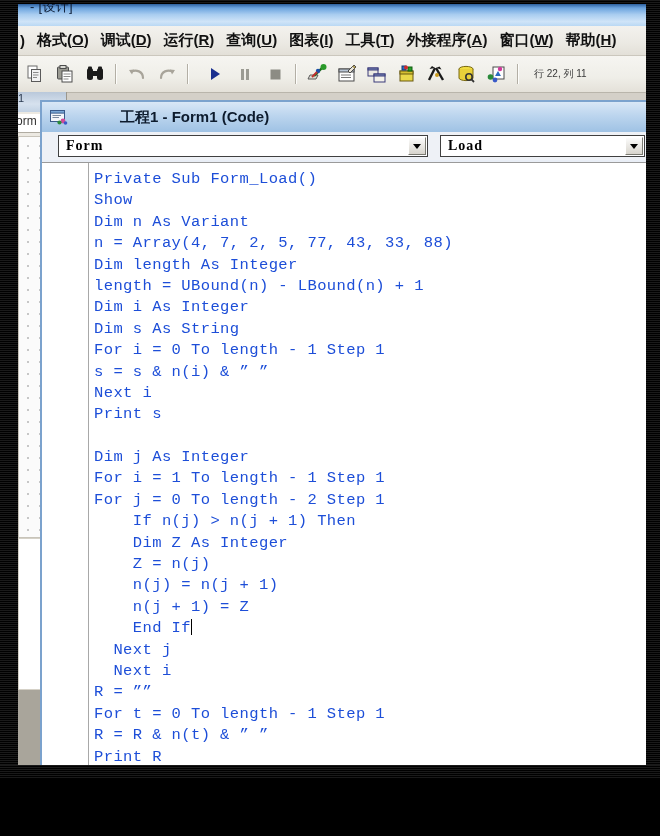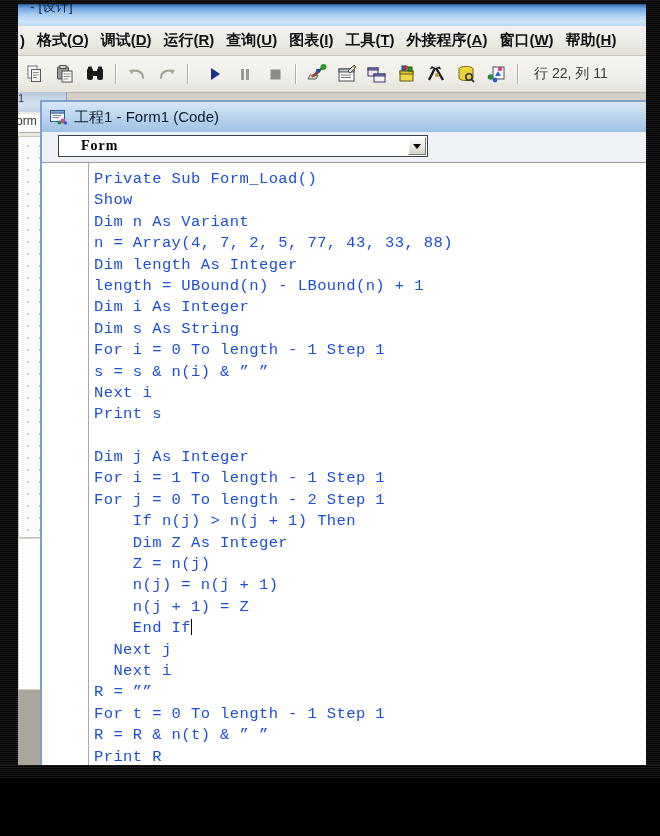--- a/index.html
+++ b/index.html
@@ -104,21 +104,21 @@
     margin: 0 1px;
     cursor: default;
   }
   .tb-sep {
     width: 1px; height: 20px;
     background: #b3afa5;
     border-right: 1px solid #fdfdfb;
     margin: 0 5px;
   }
   #tb-pos {
-    font-size: 14px;
+    font-size: 10px;
     color: #3a3a3a;
     margin-left: 10px;
     white-space: nowrap;
   }
 
   
   #designer {
     position: absolute;
     left: 0px; top: 88px;
     width: 52px; height: 700px;
@@ -198,21 +198,22 @@
   }
   #codewin-icon {
     width: 18px; height: 16px;
     margin-right: 6px;
     flex: 0 0 auto;
   }
   #codewin-title-text {
     font-size: 15px;
     color: #0d1b2d;
     white-space: nowrap;
-    font-weight: 400;
+    font-weight: 700;
+    margin-left: 46px;
   }
 
   
   #dd-row {
     position: absolute;
     left: 0; top: 30px;
     width: 612px; height: 28px;
     background: #eef1f6;
     display: flex;
     align-items: center;
@@ -225,21 +226,21 @@
     display: flex;
     align-items: center;
     box-sizing: border-box;
     position: relative;
   }
   .dd-text {
     font-size: 14px;
     font-family: "Liberation Serif", serif;
     font-weight: bold;
     color: #000;
-    padding-left: 22px;
+    padding-left: 7px;
     letter-spacing: 1px;
     white-space: nowrap;
   }
   #dd-left  { margin-left: 16px; width: 370px; }
   #dd-right { margin-left: 12px; width: 205px; }
   .dd-arrow {
     position: absolute;
     right: 1px; top: 1px;
     width: 18px; height: 18px;
     background: linear-gradient(180deg,#fbfbfb,#d8d5cd);
@@ -489,20 +490,26 @@
         <div id="codewin-title-text">工程1 - Form1 (Code)</div>
       </div>
 
       <div id="dd-row">
         <div class="dd" id="dd-left">
           <span class="dd-text">Form</span>
           <span class="dd-arrow">
               <i></i>
             </span>
         </div>
+        <div class="dd" id="dd-right">
+          <span class="dd-text">Load</span>
+          <span class="dd-arrow">
+              <i></i>
+            </span>
+        </div>
       </div>
 
       <div id="code-area">
         <div id="code-margin"></div>
         <div id="code-text"><span class="cl">Private Sub Form_Load()</span><span class="cl">Show</span><span class="cl">Dim n As Variant</span><span class="cl">n = Array(4, 7, 2, 5, 77, 43, 33, 88)</span><span class="cl">Dim length As Integer</span><span class="cl">length = UBound(n) - LBound(n) + 1</span><span class="cl">Dim i As Integer</span><span class="cl">Dim s As String</span><span class="cl">For i = 0 To length - 1 Step 1</span><span class="cl">s = s &amp; n(i) &amp; ” ”</span><span class="cl">Next i</span><span class="cl">Print s</span><span class="cl"></span><span class="cl">Dim j As Integer</span><span class="cl">For i = 1 To length - 1 Step 1</span><span class="cl">For j = 0 To length - 2 Step 1</span><span class="cl">    If n(j) &gt; n(j + 1) Then</span><span class="cl">    Dim Z As Integer</span><span class="cl">    Z = n(j)</span><span class="cl">    n(j) = n(j + 1)</span><span class="cl">    n(j + 1) = Z</span><span class="cl">    End If<span class="caret"></span></span><span class="cl">  Next j</span><span class="cl">  Next i</span><span class="cl">R = ””</span><span class="cl">For t = 0 To length - 1 Step 1</span><span class="cl">R = R &amp; n(t) &amp; ” ”</span><span class="cl">Print R</span><span class="cl">Next t</span><span class="cl">End Sub</span></div>
       </div>
 
     </div>
 
   </div>

